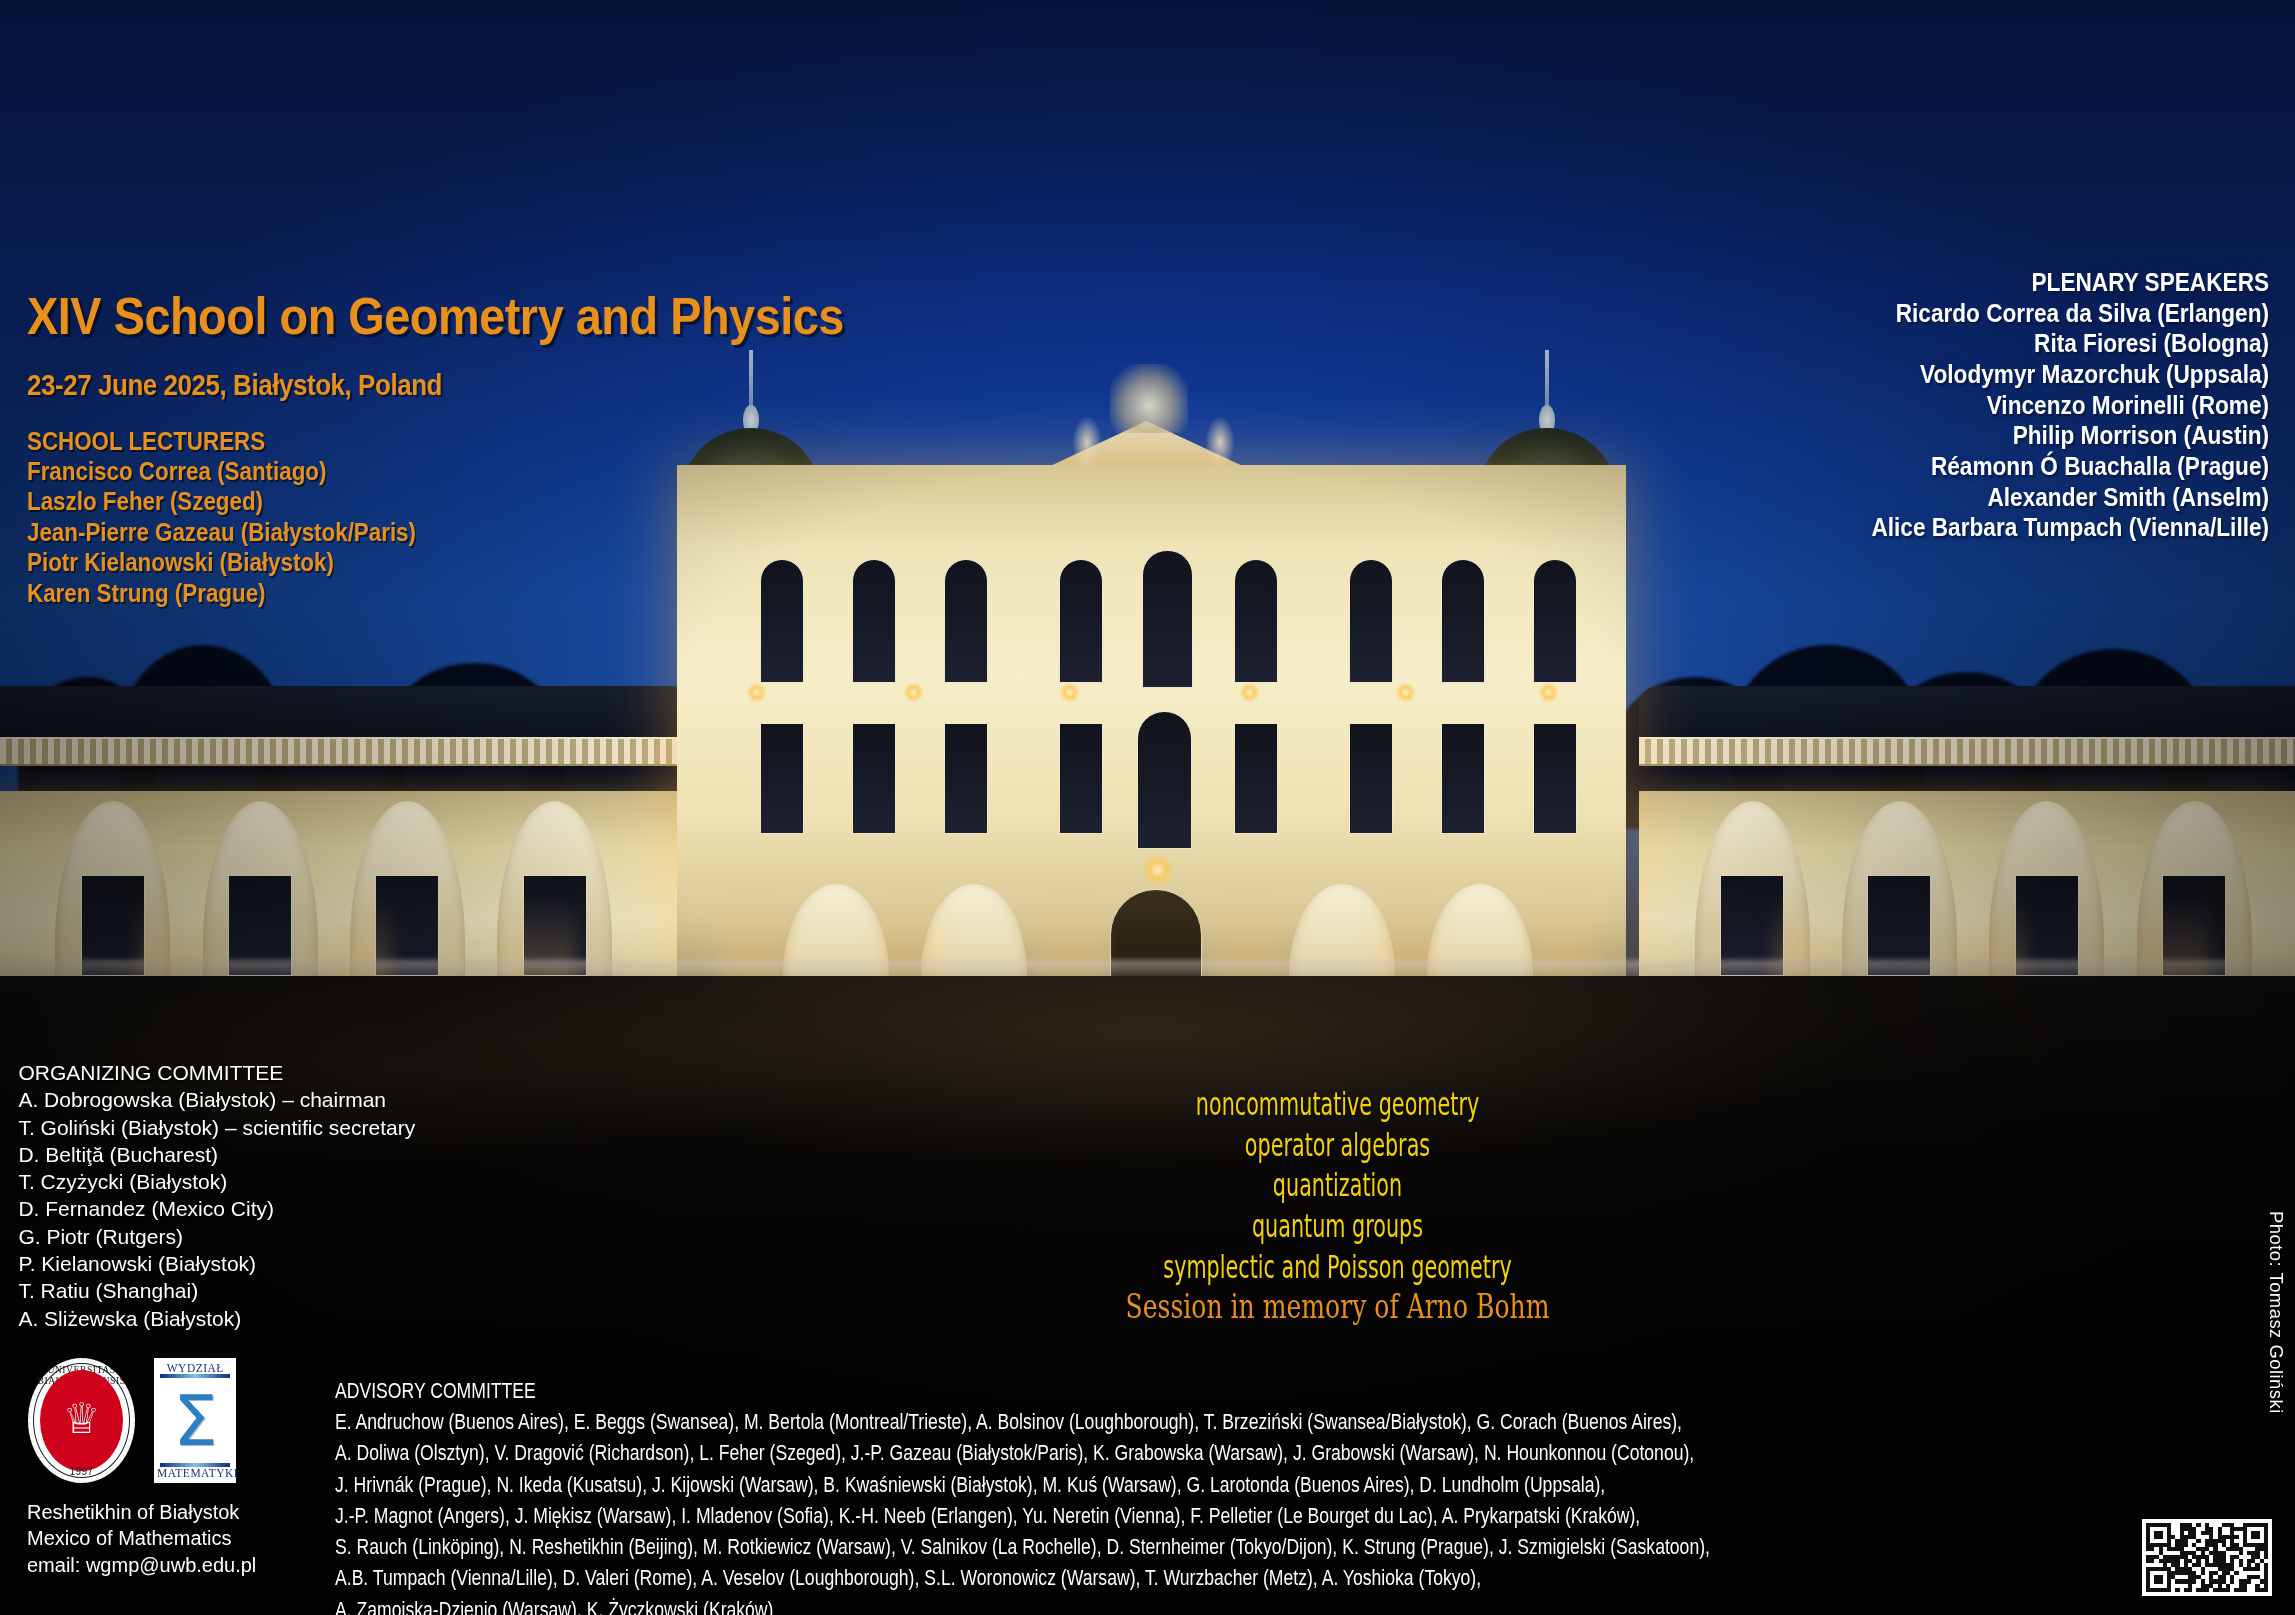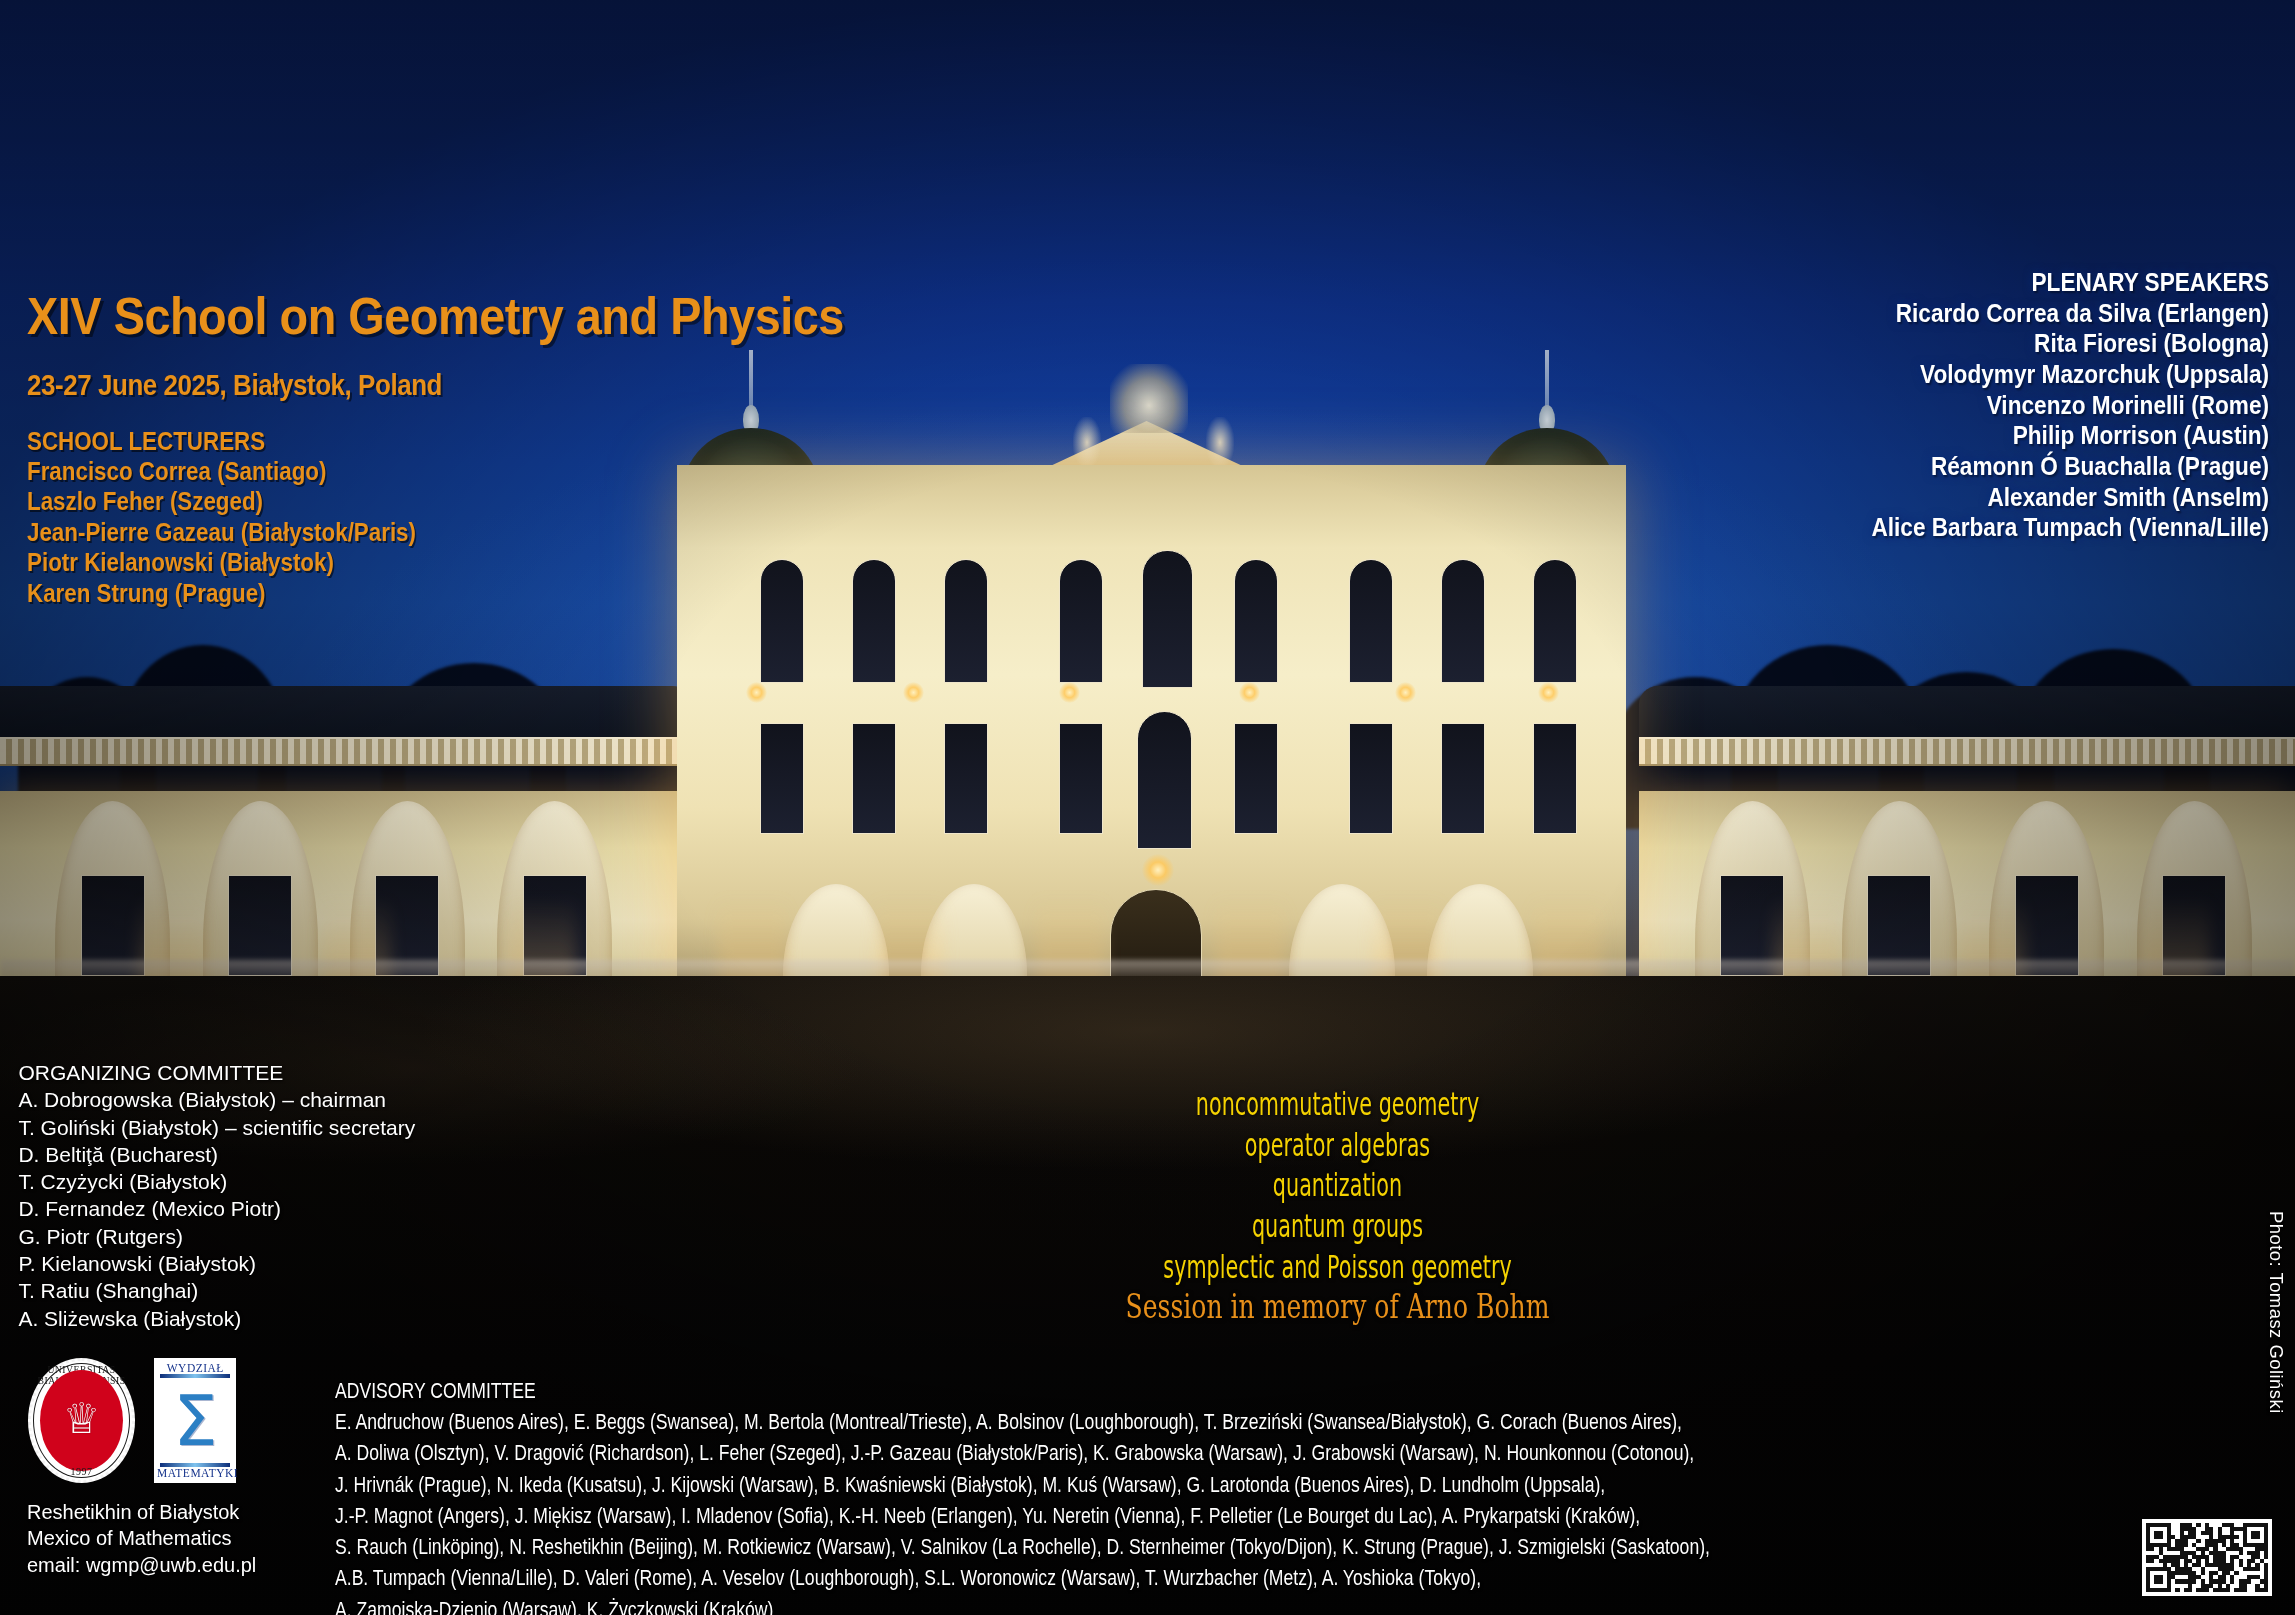--- a/index.html
+++ b/index.html
@@ -281,21 +281,21 @@
     font-size:42px; color:#fff; line-height:1; margin-top:-2.8px;
     text-shadow:0 0 1.4px rgba(0,0,0,.35);
   }
   .seal-top {
     position:absolute; left:0; right:0; top:6.4px; text-align:center;
     font-family:"Liberation Serif", serif; font-size:9.7px; color:#1a1a1a;
     letter-spacing:0.5px;
   }
   .seal-bottom {
     position:absolute; left:0; right:0; bottom:6.4px; text-align:center;
-    font-family:Liberation Serif, serif; font-size:10px; color:#1a1a1a;
+    font-family:Liberation Sans, sans-serif; font-size:10px; color:#1a1a1a;
     letter-spacing:0.5px;
   }
 
   .wm-logo {
     width:82px; height:125px; background:#fff;
     display:flex; flex-direction:column; align-items:center; justify-content:space-between;
     padding:3.7px 2.8px;
   }
   .wm-top, .wm-bot {
     font-family:"Liberation Serif", serif; font-size:11.5px; color:#16348c;
@@ -483,21 +483,21 @@
     </ul>
   </div>
 
   <div class="org">
     <div class="org-head">ORGANIZING COMMITTEE</div>
     <ul>
       <li>A. Dobrogowska (Białystok) – chairman</li>
       <li>T. Goliński (Białystok) – scientific secretary</li>
       <li>D. Beltiţă (Bucharest)</li>
       <li>T. Czyżycki (Białystok)</li>
-      <li>D. Fernandez (Mexico Piotr)</li>
+      <li>D. Fernandez (Mexico City)</li>
       <li>G. Piotr (Rutgers)</li>
       <li>P. Kielanowski (Białystok)</li>
       <li>T. Ratiu (Shanghai)</li>
       <li>A. Sliżewska (Białystok)</li>
     </ul>
   </div>
 
   <div class="topics">
     <div class="topic-col">
       <ul>

